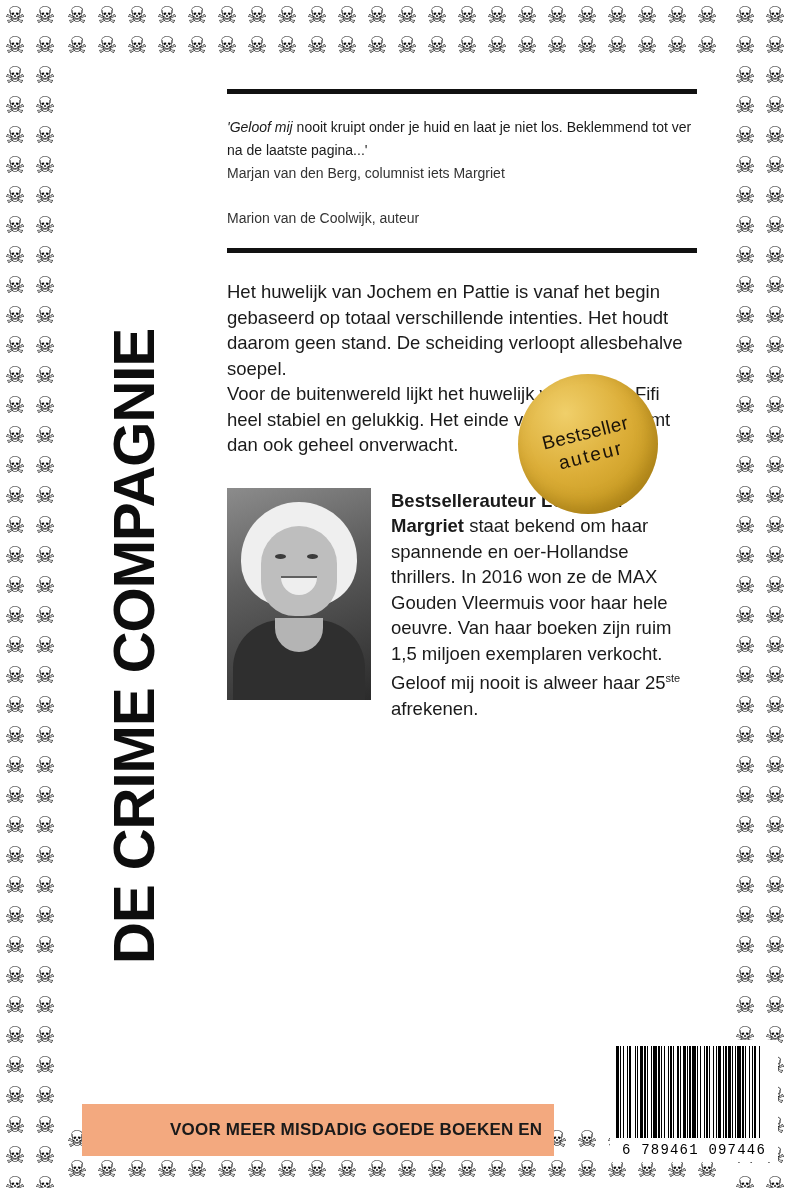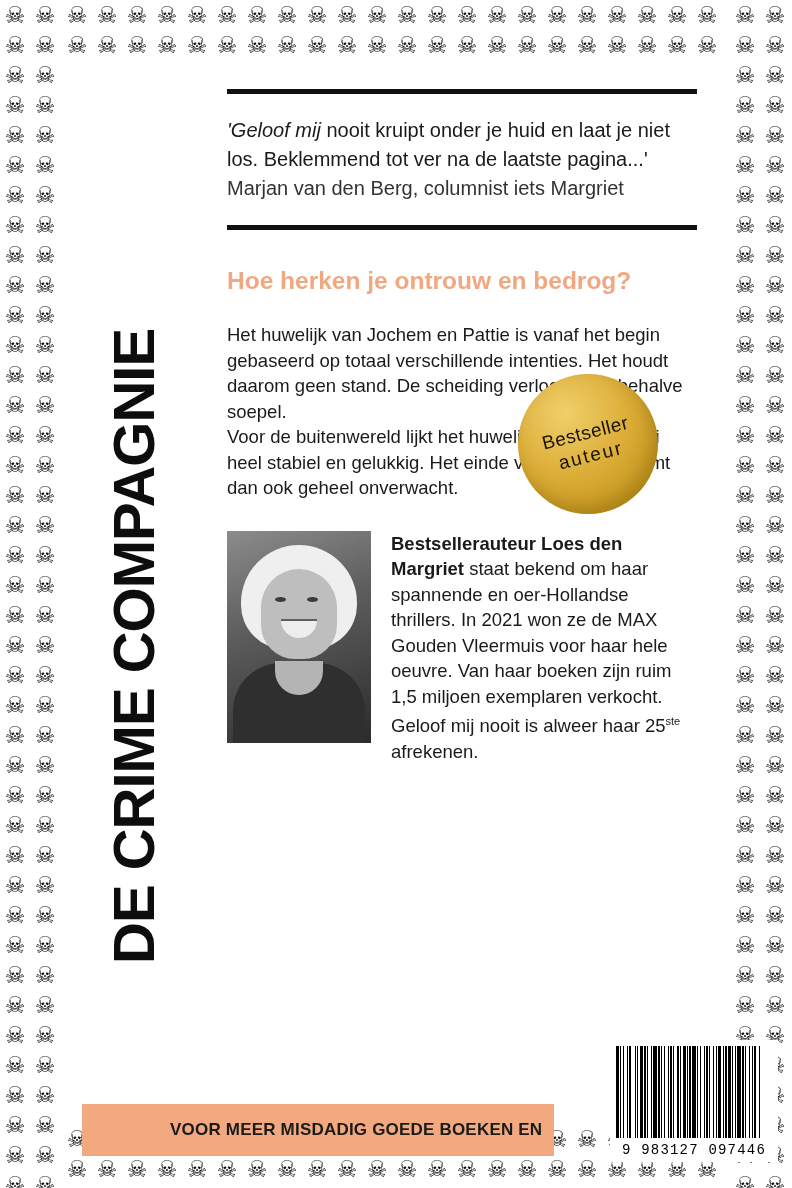--- a/index.html
+++ b/index.html
@@ -94,22 +94,22 @@
   .rule {
     height: 5px;
     background: #111111;
     width: 100%;
   }
   .rule.top { margin-top: 27px; }
   .rule.mid { margin-top: 18px; width: 100%; }
 
   .blurb {
     margin-top: 22px;
-    font-size: 20px;
-    line-height: 29px;
+    font-size: 14px;
+    line-height: 23px;
     color: #1a1a1a;
   }
   .blurb .quote {
     display: block;
   }
   .blurb .attrib {
     display: block;
     color: #333333;
   }
   .blurb em { font-style: italic; }
@@ -604,44 +604,44 @@
       <div class="rule top"></div>
 
       <div class="blurb">
         <span class="quote">
           <em>'Geloof mij</em><span> nooit kruipt onder je huid en laat je niet los. Beklemmend tot ver na de laatste pagina...'</span>
         </span>
         <span class="attrib">Marjan van den Berg, columnist iets Margriet</span>
       </div>
 
       <div class="blurb blurb2">
+        <span class="attrib">Marion van de Coolwijk, auteur</span>
       </div>
 
       <div class="rule mid"></div>
 
-      <div class="heading">Hoe herken je ontrouw en bedrog?</div>
 
       <div class="body-copy">
         <p>Het huwelijk van Jochem en Pattie is vanaf het begin gebaseerd op totaal verschillende intenties. Het houdt daarom geen stand. De scheiding verloopt allesbehalve soepel.</p>
         <p>Voor de buitenwereld lijkt het huwelijk van Ted en Fifi heel stabiel en gelukkig. Het einde van de relatie komt dan ook geheel onverwacht.</p>
       </div>
 
       <div class="author-block">
         <div class="author-photo">
           <div class="bg"></div>
           <div class="hair"></div>
           <div class="face"></div>
           <div class="eye-l"></div>
           <div class="eye-r"></div>
           <div class="smile"></div>
           <div class="body"></div>
           <div class="collar"></div>
         </div>
         <div class="author-text">
-          <b>Bestsellerauteur Loes den Margriet</b><span> staat bekend om haar spannende en oer-Hollandse thrillers. In 2021 won ze de MAX Gouden Vleermuis voor haar hele oeuvre. Van haar boeken zijn ruim 1,5 miljoen exemplaren verkocht. Geloof mij nooit is alweer haar </span><span>25</span><sup>ste</sup><span> afrekenen.</span>
+          <b>Bestsellerauteur Loes den Margriet</b><span> staat bekend om haar spannende en oer-Hollandse thrillers. In 2016 won ze de MAX Gouden Vleermuis voor haar hele oeuvre. Van haar boeken zijn ruim 1,5 miljoen exemplaren verkocht. Geloof mij nooit is alweer haar </span><span>25</span><sup>ste</sup><span> afrekenen.</span>
         </div>
       </div>
 
     </div>
 
     <div class="sticker">
       <div class="sticker-text">
         <span class="l1">Bestseller</span>
         <span class="l2">auteur</span>
       </div>
@@ -735,17 +735,17 @@
           <i style="width:3px;background:#fff"></i>
           <i style="width:1px"></i>
           <i style="width:2px;background:#fff"></i>
           <i style="width:1px"></i>
           <i style="width:1px;background:#fff"></i>
           <i style="width:2px"></i>
           <i style="width:3px;background:#fff"></i>
           <i style="width:1px"></i>
           <i style="width:1px;background:#fff"></i>
         </div>
-      <div class="barcode-num">9 983127 097446</div>
+      <div class="barcode-num">6 789461 097446</div>
     </div>
 
   </div>
 </div>
 
 </body></html>

